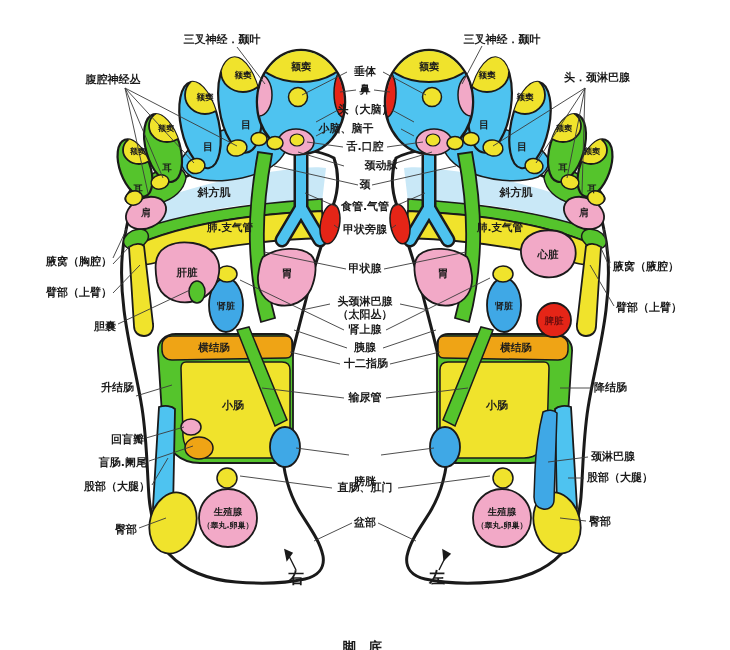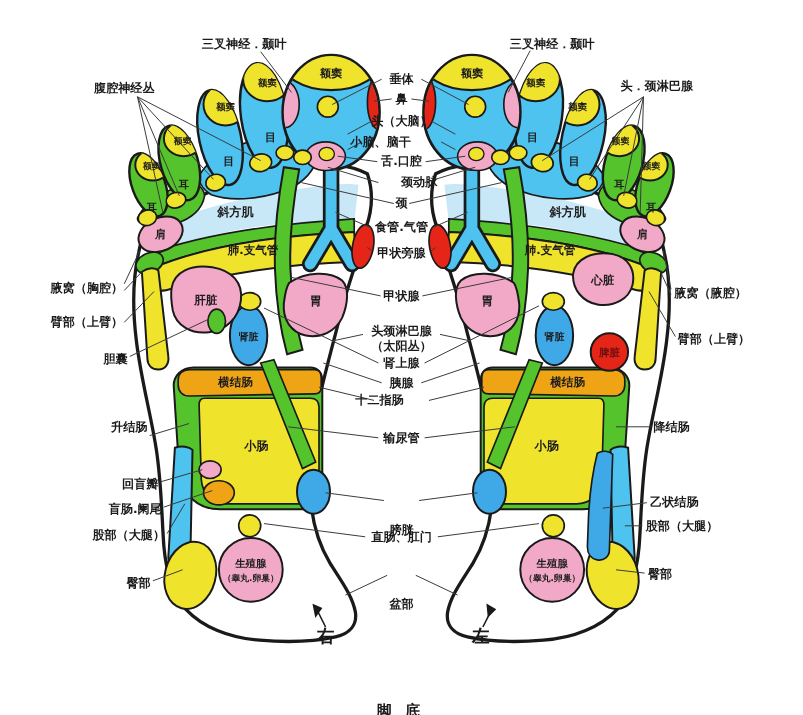--- a/index.html
+++ b/index.html
@@ -223,31 +223,31 @@
 <div class="lbl c" style="left:365px;top:147px">舌.口腔</div>
 <div class="lbl c" style="left:381px;top:166px">颈动脉</div>
 <div class="lbl c" style="left:365px;top:185px">颈</div>
 <div class="lbl c" style="left:365px;top:207px">食管.气管</div>
 <div class="lbl c" style="left:365px;top:230px">甲状旁腺</div>
 <div class="lbl c" style="left:365px;top:269px">甲状腺</div>
 <div class="lbl c" style="left:365px;top:308px">头颈淋巴腺
 （太阳丛）</div>
 <div class="lbl c" style="left:365px;top:330px">肾上腺</div>
 <div class="lbl c" style="left:365px;top:348px">胰腺</div>
-<div class="lbl c" style="left:345px;top:364px">十二指肠</div>
+<div class="lbl c" style="left:366px;top:364px">十二指肠</div>
 <div class="lbl c" style="left:365px;top:398px">输尿管</div>
 <div class="lbl c" style="left:365px;top:482px">膀胱</div>
 <div class="lbl c" style="left:365px;top:488px">直肠、肛门</div>
-<div class="lbl c" style="left:365px;top:549px">盆部</div>
+<div class="lbl c" style="left:365px;top:523px">盆部</div>
 
 <div class="lbl c" style="left:502px;top:40px">三叉神经．颞叶</div>
 <div class="lbl c" style="left:597px;top:78px">头．颈淋巴腺</div>
 <div class="lbl l" style="left:613px;top:267px">腋窝（腋腔）</div>
 <div class="lbl l" style="left:616px;top:308px">臂部（上臂）</div>
 <div class="lbl l" style="left:594px;top:388px">降结肠</div>
-<div class="lbl l" style="left:591px;top:457px">乙状结肠</div>
+<div class="lbl l" style="left:591px;top:457px">颈淋巴腺</div>
 <div class="lbl l" style="left:587px;top:478px">股部（大腿）</div>
 <div class="lbl l" style="left:589px;top:522px">臀部</div>
 
 <div class="lbl c cap" style="left:296px;top:578px">右</div>
 <div class="lbl c cap" style="left:437px;top:578px">左</div>
 <div class="lbl c title" style="left:368px;top:604px">脚底</div>
 </div>
 
 </body></html>

